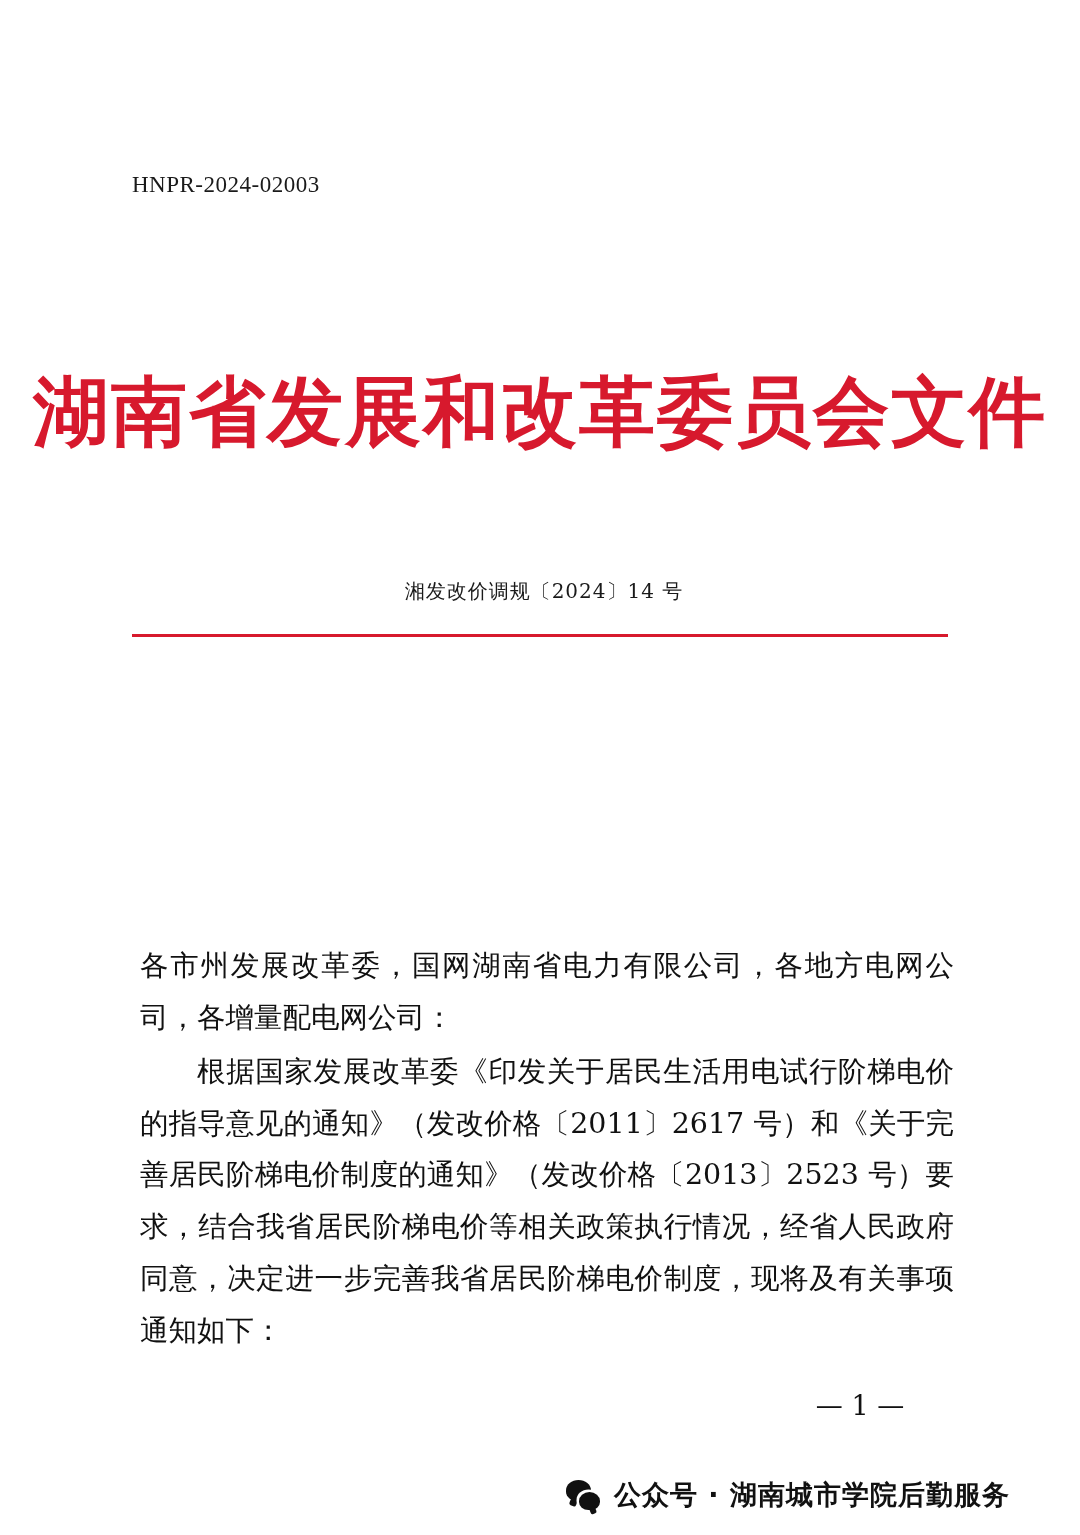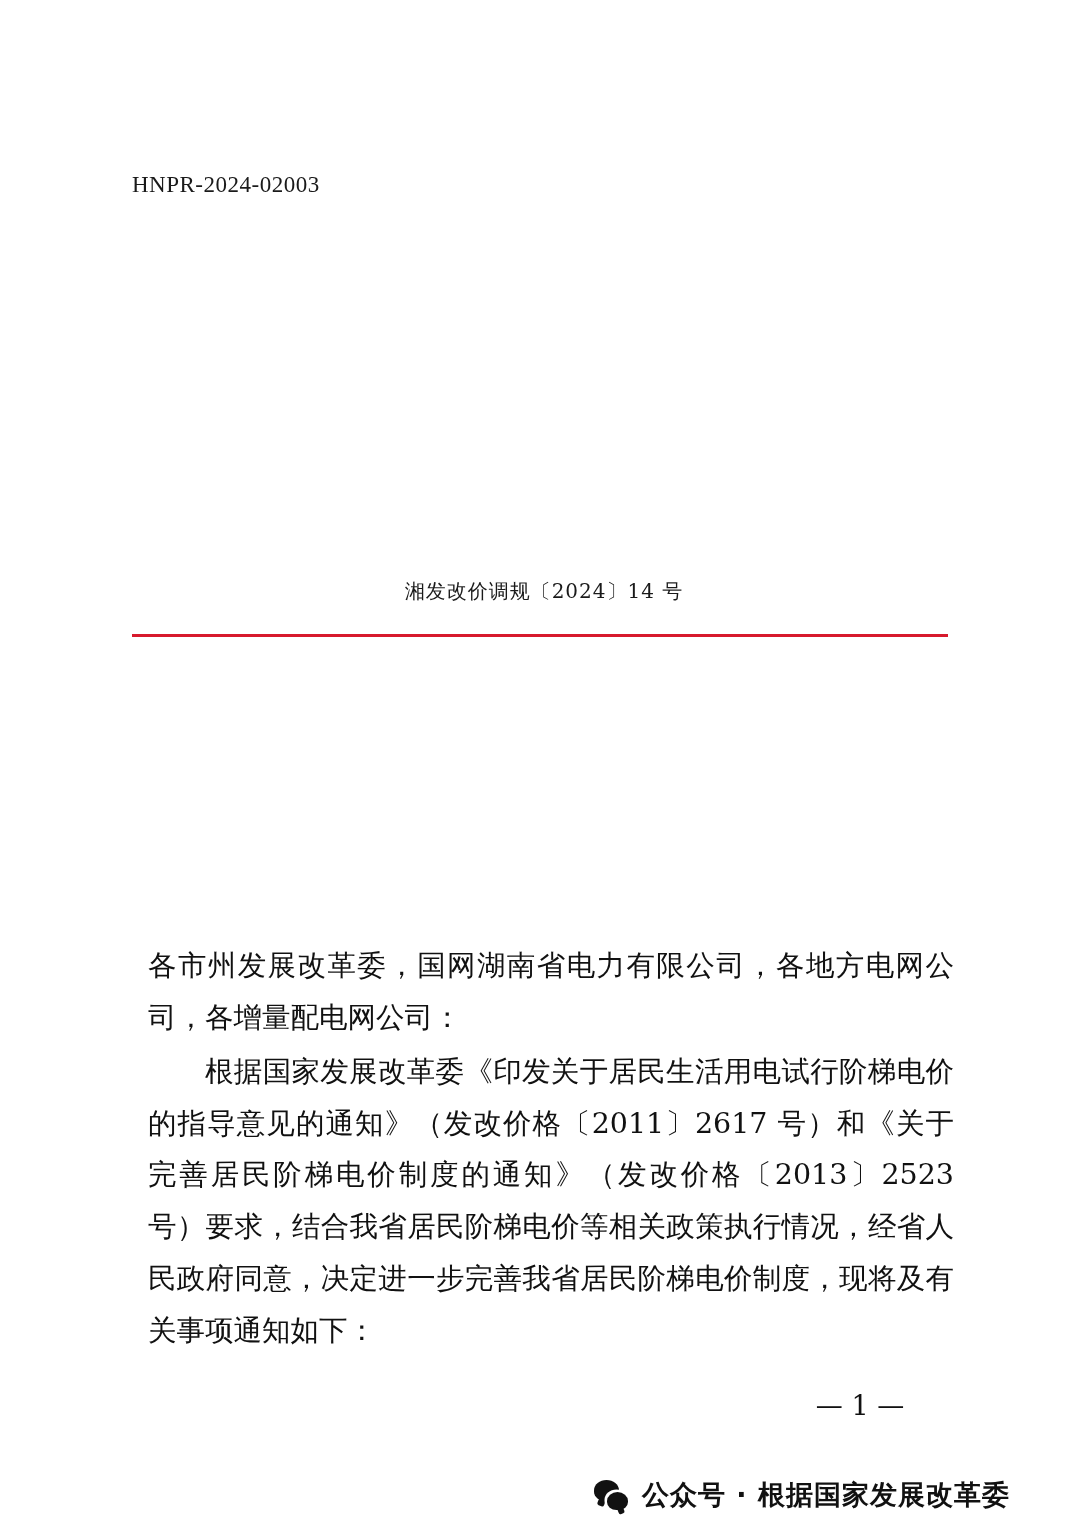--- a/index.html
+++ b/index.html
@@ -89,21 +89,21 @@
     top: 940px;
     width: 822px;
     font-size: 28.5px;
     color: #111111;
     line-height: 1.82;
     text-align: justify;
     text-justify: inter-ideograph;
     font-family: "DejaVu Serif", "Liberation Serif", serif;
   }
   .body-block p {
-    margin: 0 0 2px 16px;
+    margin: 0 0 2px 8px;
   }
   .indent {
     text-indent: 2em;
   }
 
   .page-number {
     position: absolute;
     left: 0;
     top: 1390px;
     width: 1080px;
@@ -182,20 +182,21 @@
     font-family: "DejaVu Sans", "Liberation Sans", sans-serif;
   }
 </style>
 </head>
 <body>
 
 <div class="page">
 
   <div class="doc-number">HNPR-2024-02003</div>
 
+  <div class="masthead">湖南省发展和改革委员会文件</div>
 
   <div class="doc-code">湘发改价调规〔2024〕14 号</div>
 
   <div class="red-rule"></div>
 
 
   <div class="body-block">
     <p>各市州发展改革委，国网湖南省电力有限公司，各地方电网公司，各增量配电网公司：</p>
     <p class="indent">根据国家发展改革委《印发关于居民生活用电试行阶梯电价的指导意见的通知》（发改价格〔2011〕2617 号）和《关于完善居民阶梯电价制度的通知》（发改价格〔2013〕2523 号）要求，结合我省居民阶梯电价等相关政策执行情况，经省人民政府同意，决定进一步完善我省居民阶梯电价制度，现将及有关事项通知如下：</p>
   </div>
@@ -203,14 +204,14 @@
   <div class="page-number">— 1 —</div>
 </div>
 
 <div class="footer-bar"></div>
 
 <div class="footer-content">
   <span class="wechat-icon">
     <span class="b1"></span>
     <span class="b2"></span>
   </span>
-  <span class="footer-text">公众号 · 根据国家发展改革委</span>
+  <span class="footer-text">公众号 · 湖南城市学院后勤服务</span>
 </div>
 
 </body></html>

